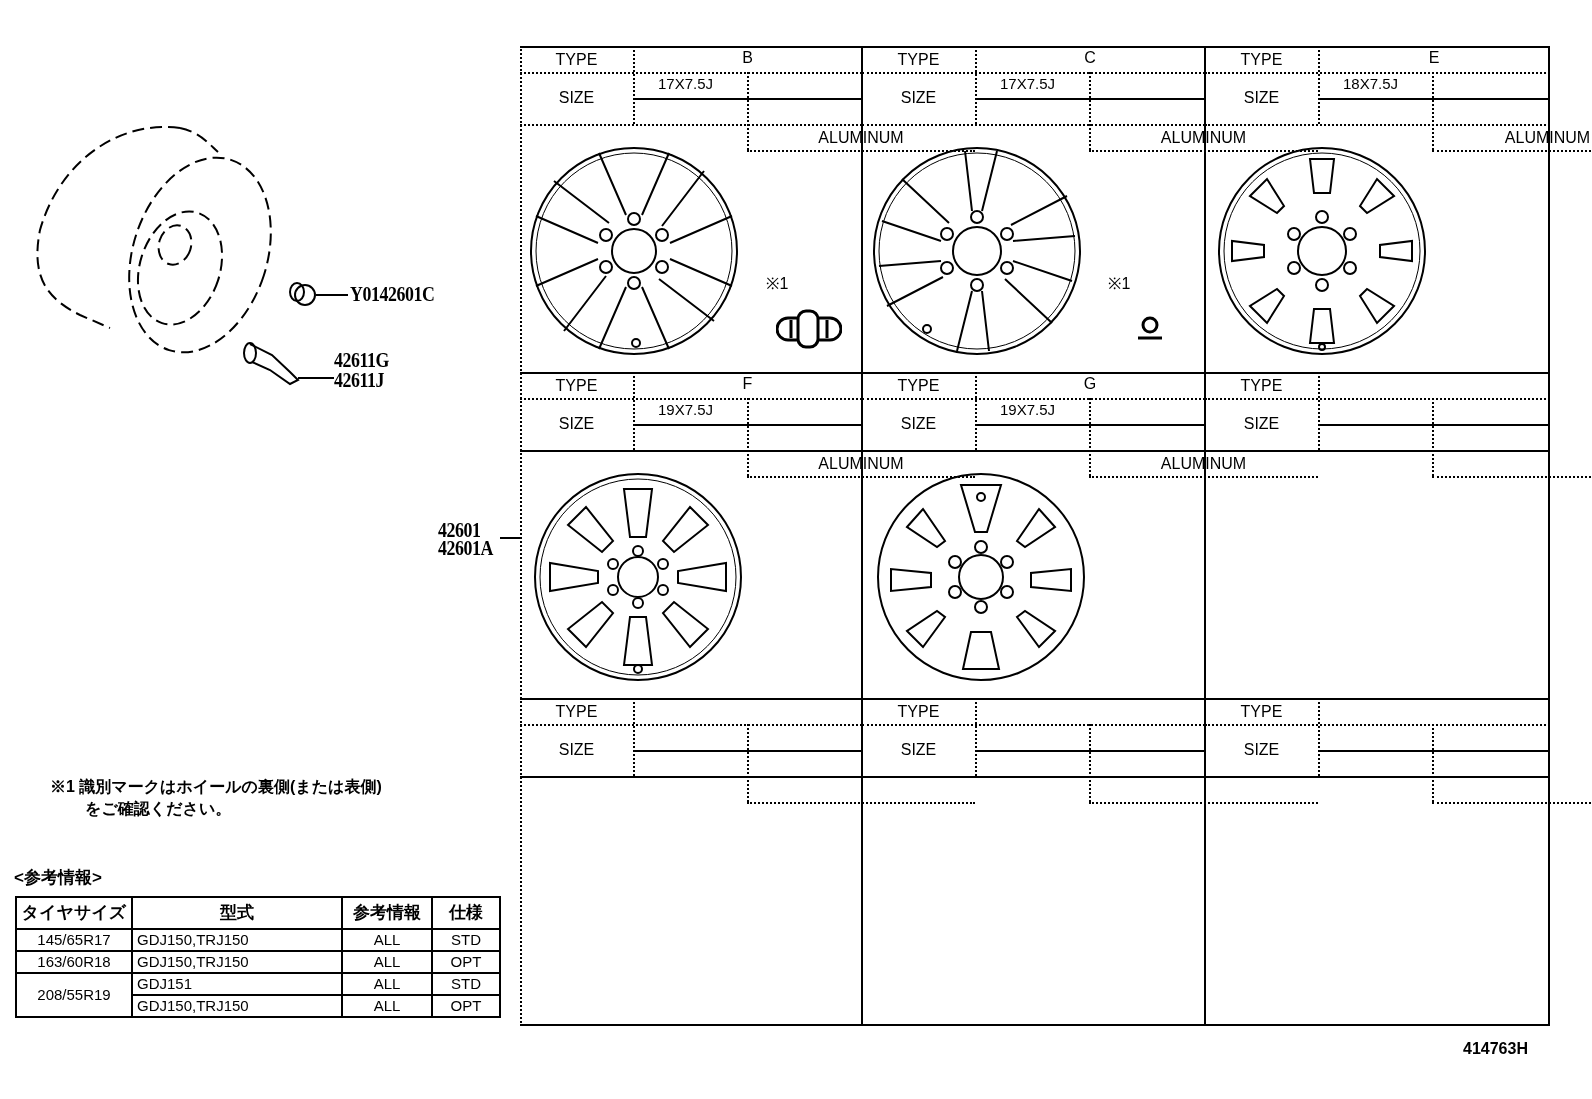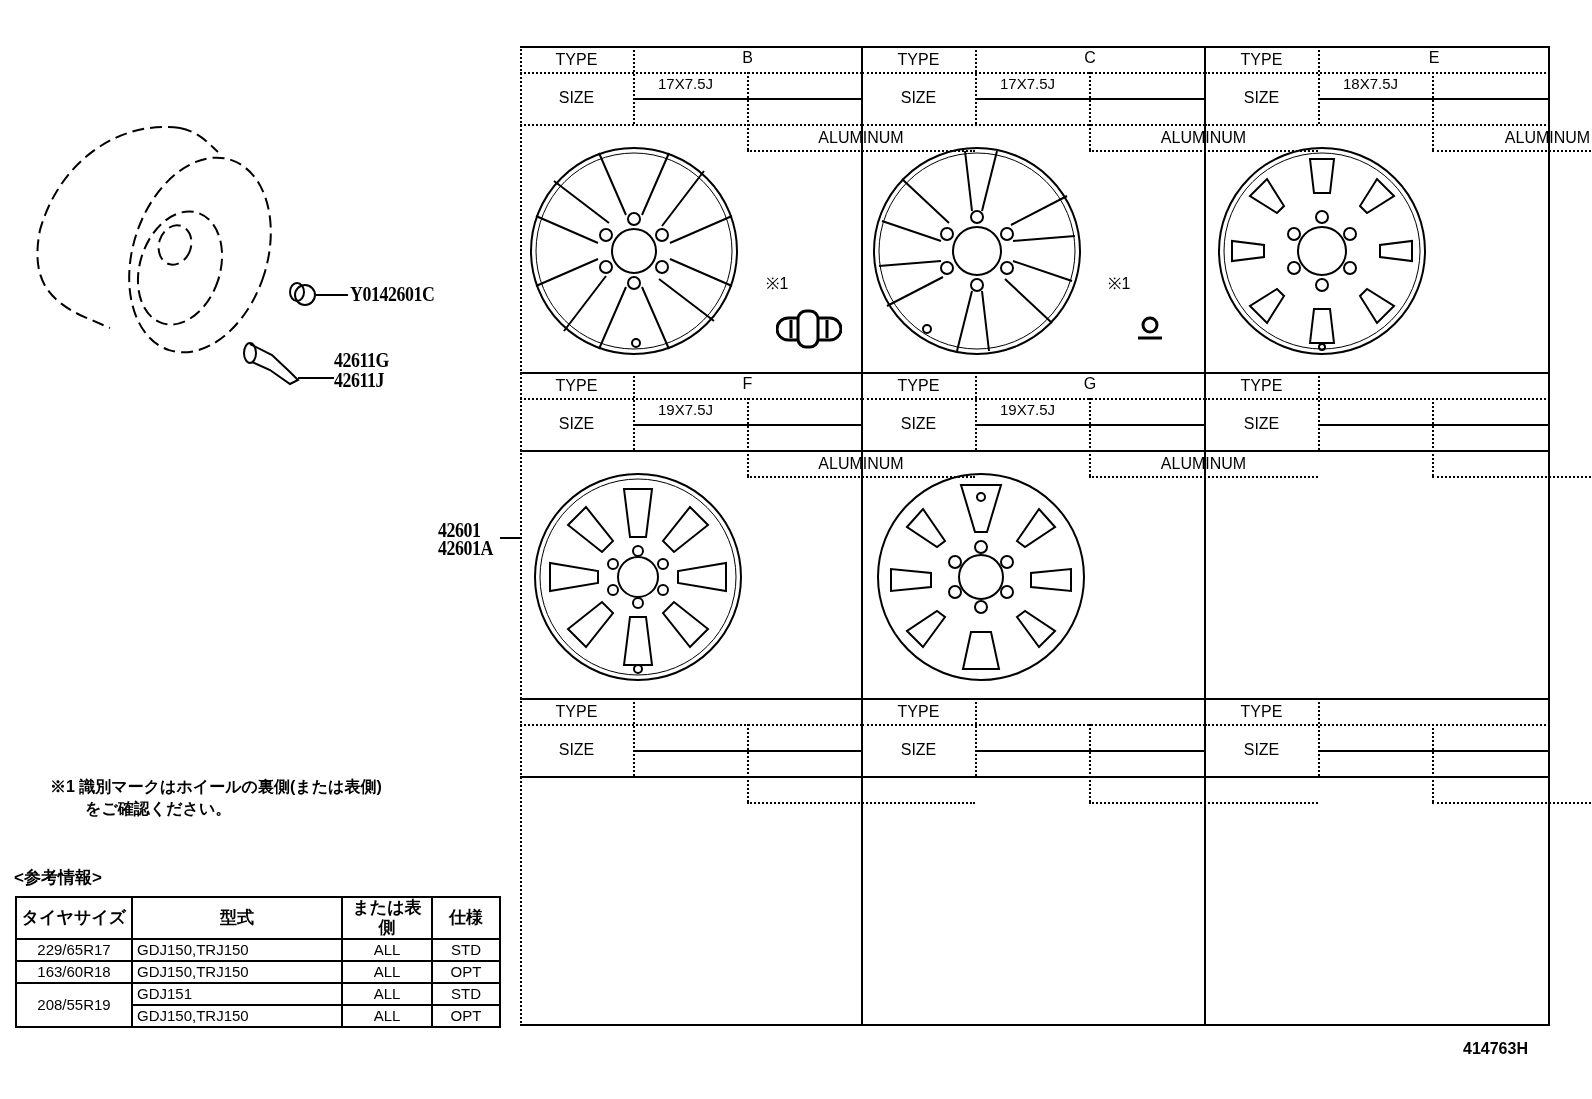--- a/index.html
+++ b/index.html
@@ -60,25 +60,25 @@
 
 <div class="note" style="left:14px;top:776px">※1 識別マークはホイールの裏側(または表側)</div>
 <div class="note" style="left:49px;top:798px">をご確認ください。</div>
 
 <div class="ref-title">&lt;参考情報&gt;</div>
 <table class="ref">
   <tbody>
       <tr class="head">
     <td style="width:106px">タイヤサイズ</td>
     <td style="width:200px">型式</td>
-    <td style="width:80px">または表側</td>
+    <td style="width:80px">参考情報</td>
     <td>仕様</td>
   </tr>
   <tr>
-    <td class="c">229/65R17</td>
+    <td class="c">145/65R17</td>
     <td>GDJ150,TRJ150</td>
     <td class="c">ALL</td>
     <td class="c">STD</td>
   </tr>
   <tr>
     <td class="c">163/60R18</td>
     <td>GDJ150,TRJ150</td>
     <td class="c">ALL</td>
     <td class="c">OPT</td>
   </tr>

